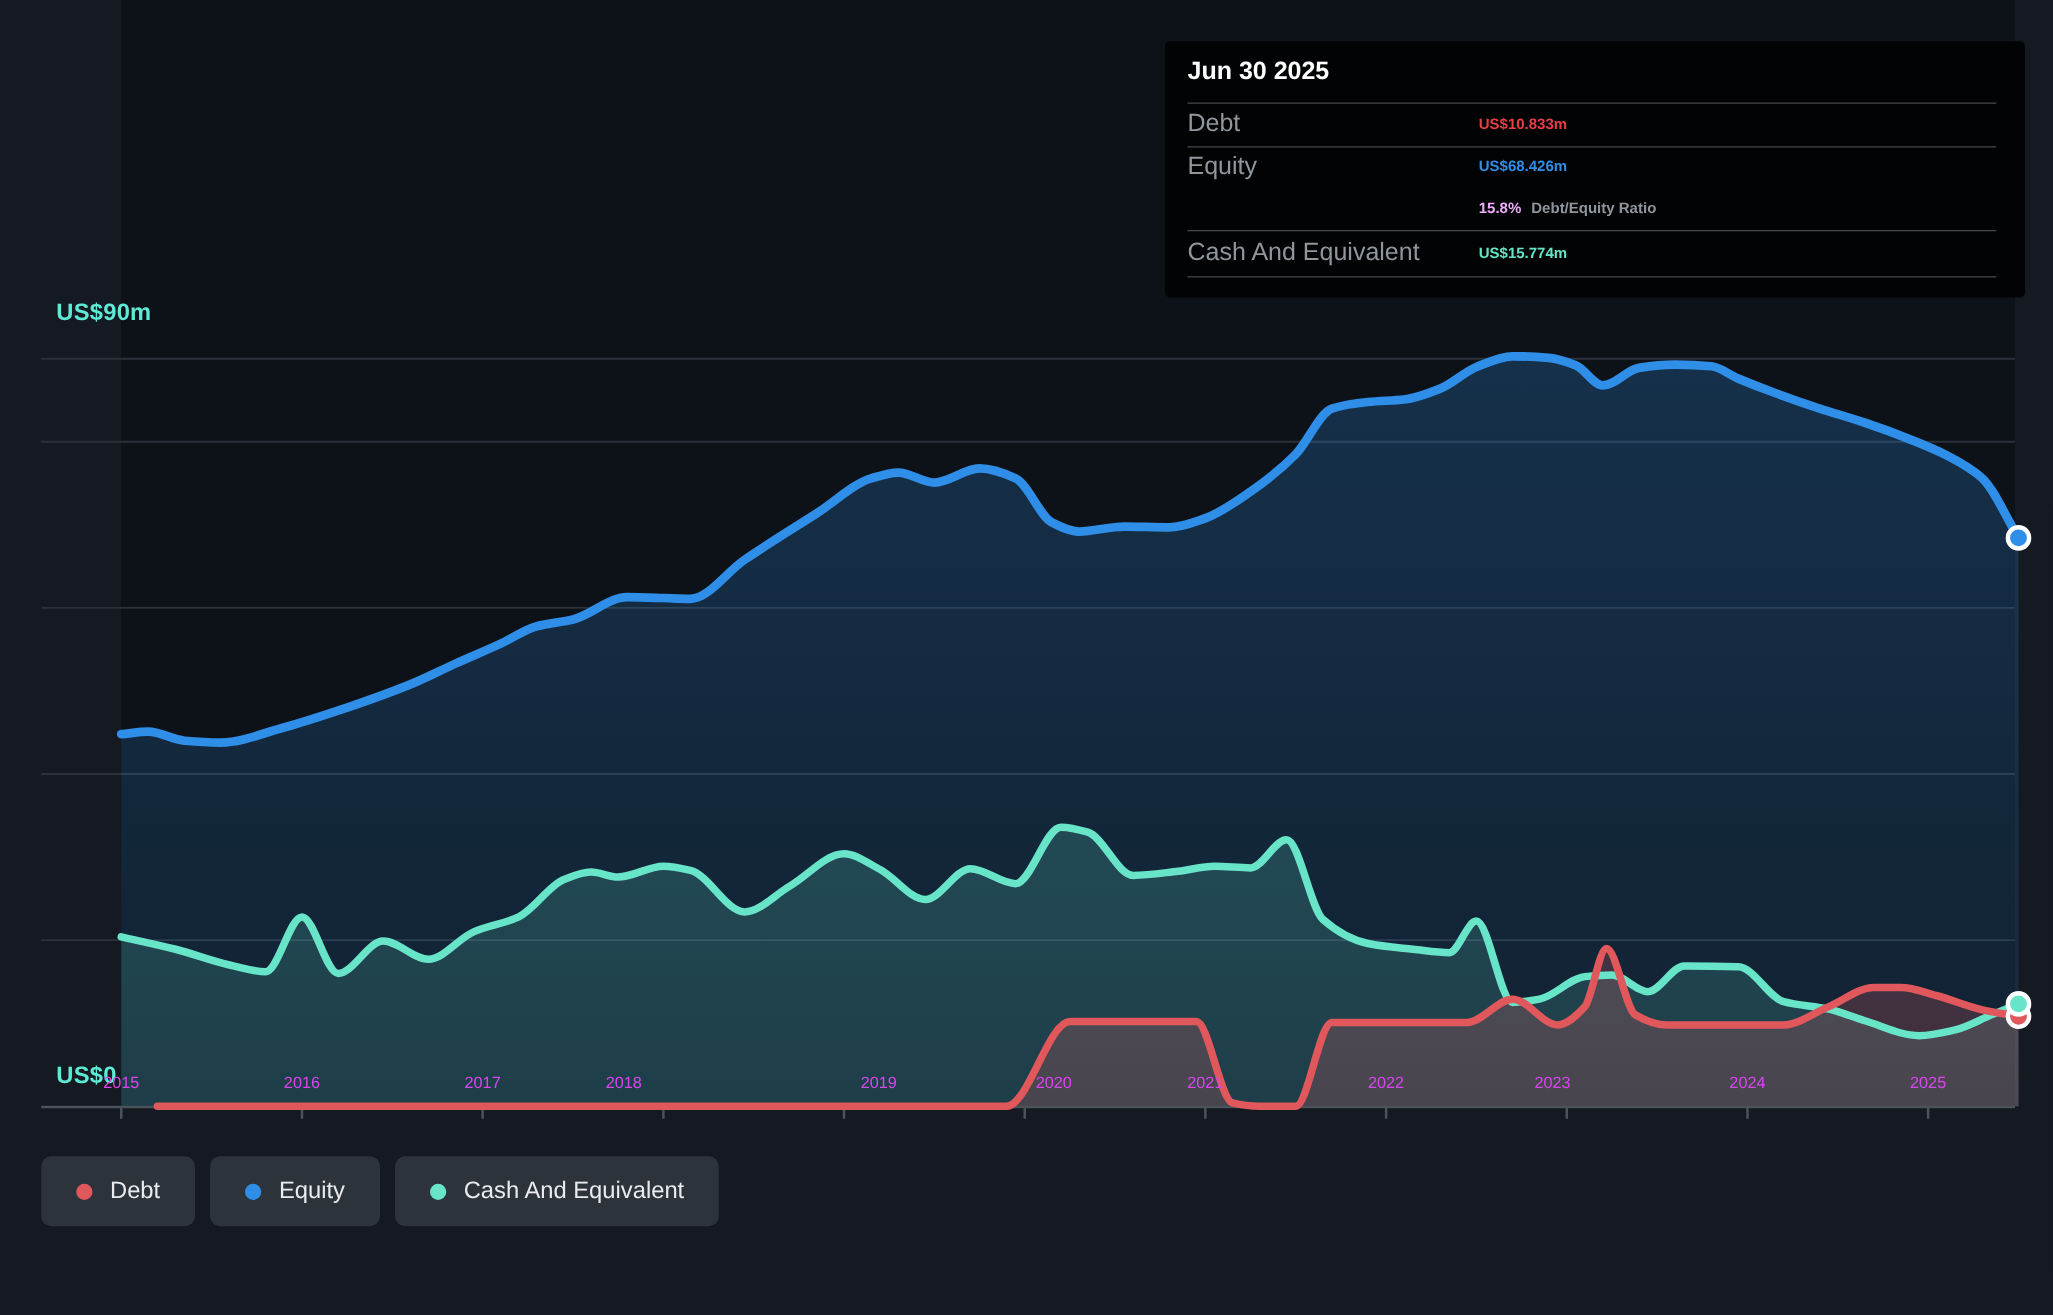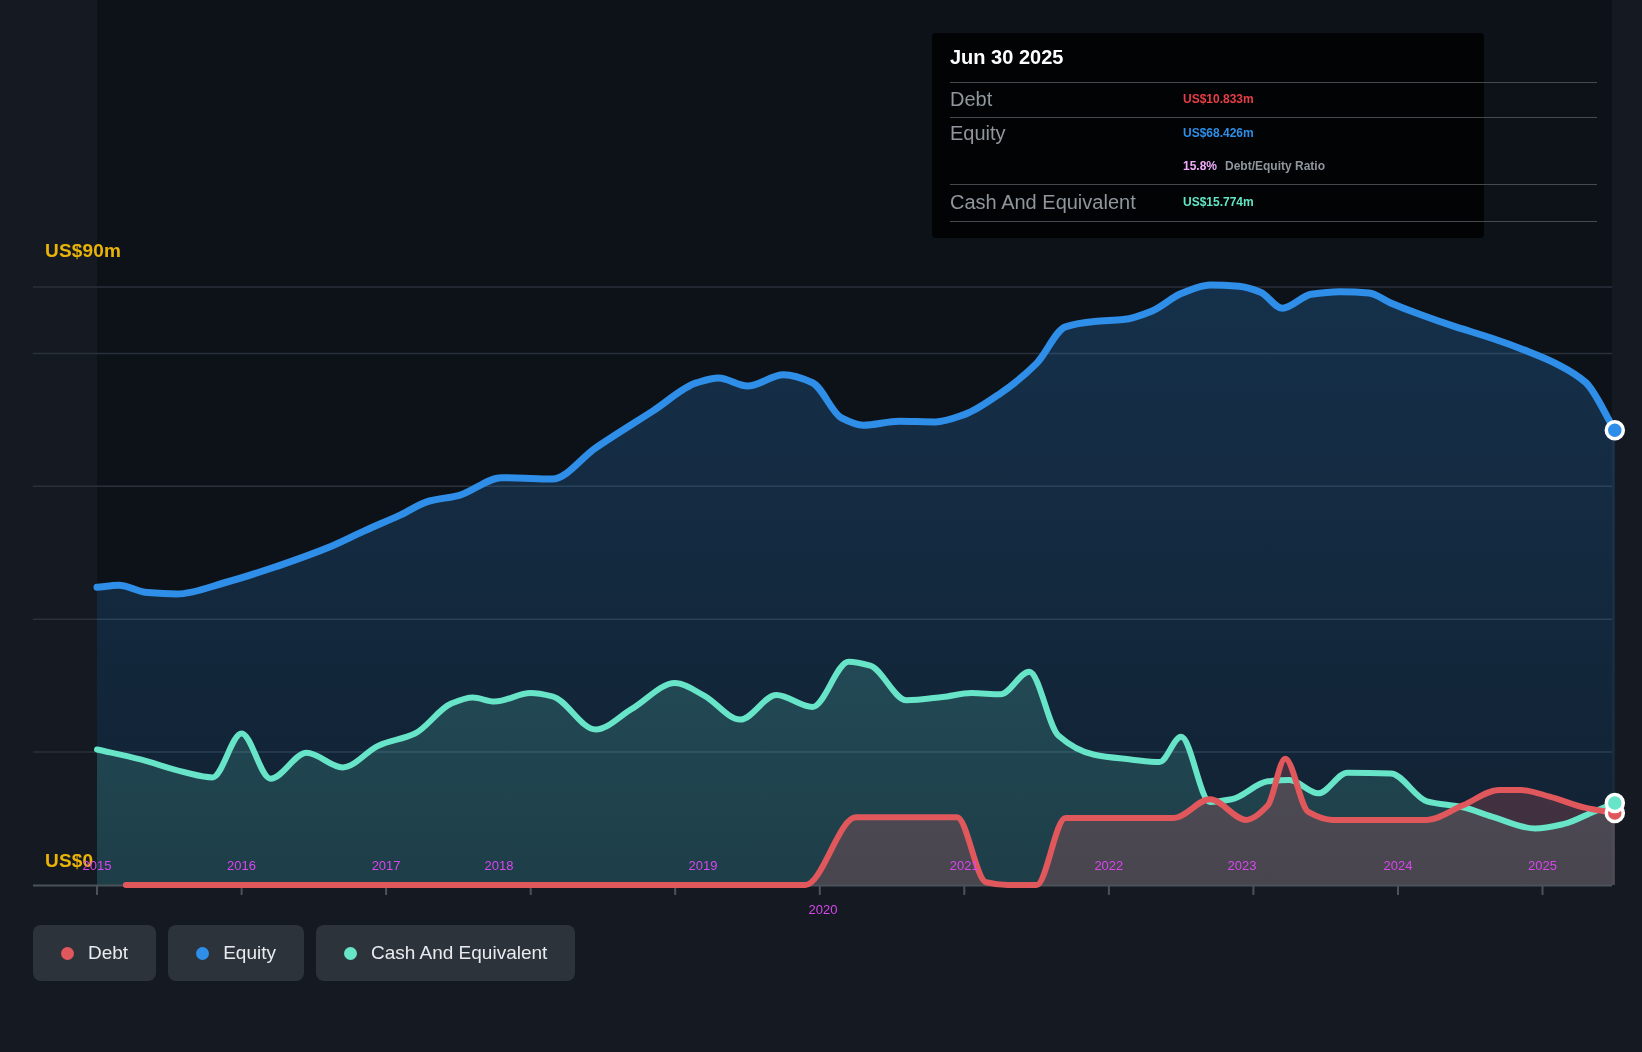--- a/index.html
+++ b/index.html
@@ -4,31 +4,31 @@
 <style>
   * { margin:0; padding:0; box-sizing:border-box; }
   html,body { background:#151a22; }
   .page {
     position:relative; width:1642px; height:1052px;
     background:#151a22; overflow:hidden;
     font-family:"Liberation Sans", sans-serif;
   }
   .chart-svg { position:absolute; left:0; top:0; }
   .y-label {
-    position:absolute; left:45px; color:#eab308; font-size:19px; font-weight:600;
+    position:absolute; left:45px; color:#5eead4; font-size:19px; font-weight:600;
     letter-spacing:0.2px;
   }
   .y-label.top { top:240px; }
   .y-label.bottom { top:850px; }
   .x-label {
     position:absolute; top:858px; transform:translateX(-50%);
     color:#d946ef; font-size:13px; font-weight:400; white-space:nowrap;
   }
   .tooltip {
-    position:absolute; left:932px; top:33px; width:552px; height:205px;
+    position:absolute; left:932px; top:33px; width:688px; height:205px;
     background:#020304; border-radius:4px; color:#fff;
   }
   .tooltip .tt-title {
     position:absolute; left:18px; top:11px; font-size:20px; font-weight:700; color:#ffffff;
     line-height:26px;
   }
   .tt-sep { position:absolute; left:18px; width:647px; height:1px; background:#47494d; }
   .tt-sep.s1 { top:49px; } .tt-sep.s2 { top:84px; } .tt-sep.s3 { top:151px; } .tt-sep.s4 { top:188px; }
   .tt-label {
     position:absolute; left:18px; font-size:20px; font-weight:400; color:#8f969d; line-height:26px;
@@ -99,21 +99,21 @@
 
   <div class="y-label top">US$90m</div>
   <div class="y-label bottom">US$0</div>
 
   <div id="x-labels">
       <div class="x-label" style="left: 97px;">2015</div>
       <div class="x-label" style="left: 241.55px;">2016</div>
       <div class="x-label" style="left: 386.1px; text-align: right;">2017</div>
       <div class="x-label" style="left: 499px;">2018</div>
       <div class="x-label" style="left: 703px;">2019</div>
-      <div class="x-label" style="left: 823px; margin-top: 44px;">2020</div>
+      <div class="x-label" style="left: 843px;">2020</div>
       <div class="x-label" style="left: 964.3px;">2021</div>
       <div class="x-label" style="left: 1108.85px;">2022</div>
       <div class="x-label" style="left: 1242px;">2023</div>
       <div class="x-label" style="left: 1397.95px;">2024</div>
       <div class="x-label" style="left: 1542.5px;">2025</div>
     </div>
 
   <div class="tooltip">
     <div class="tt-title">Jun 30 2025</div>
     <div class="tt-sep s1"></div>

